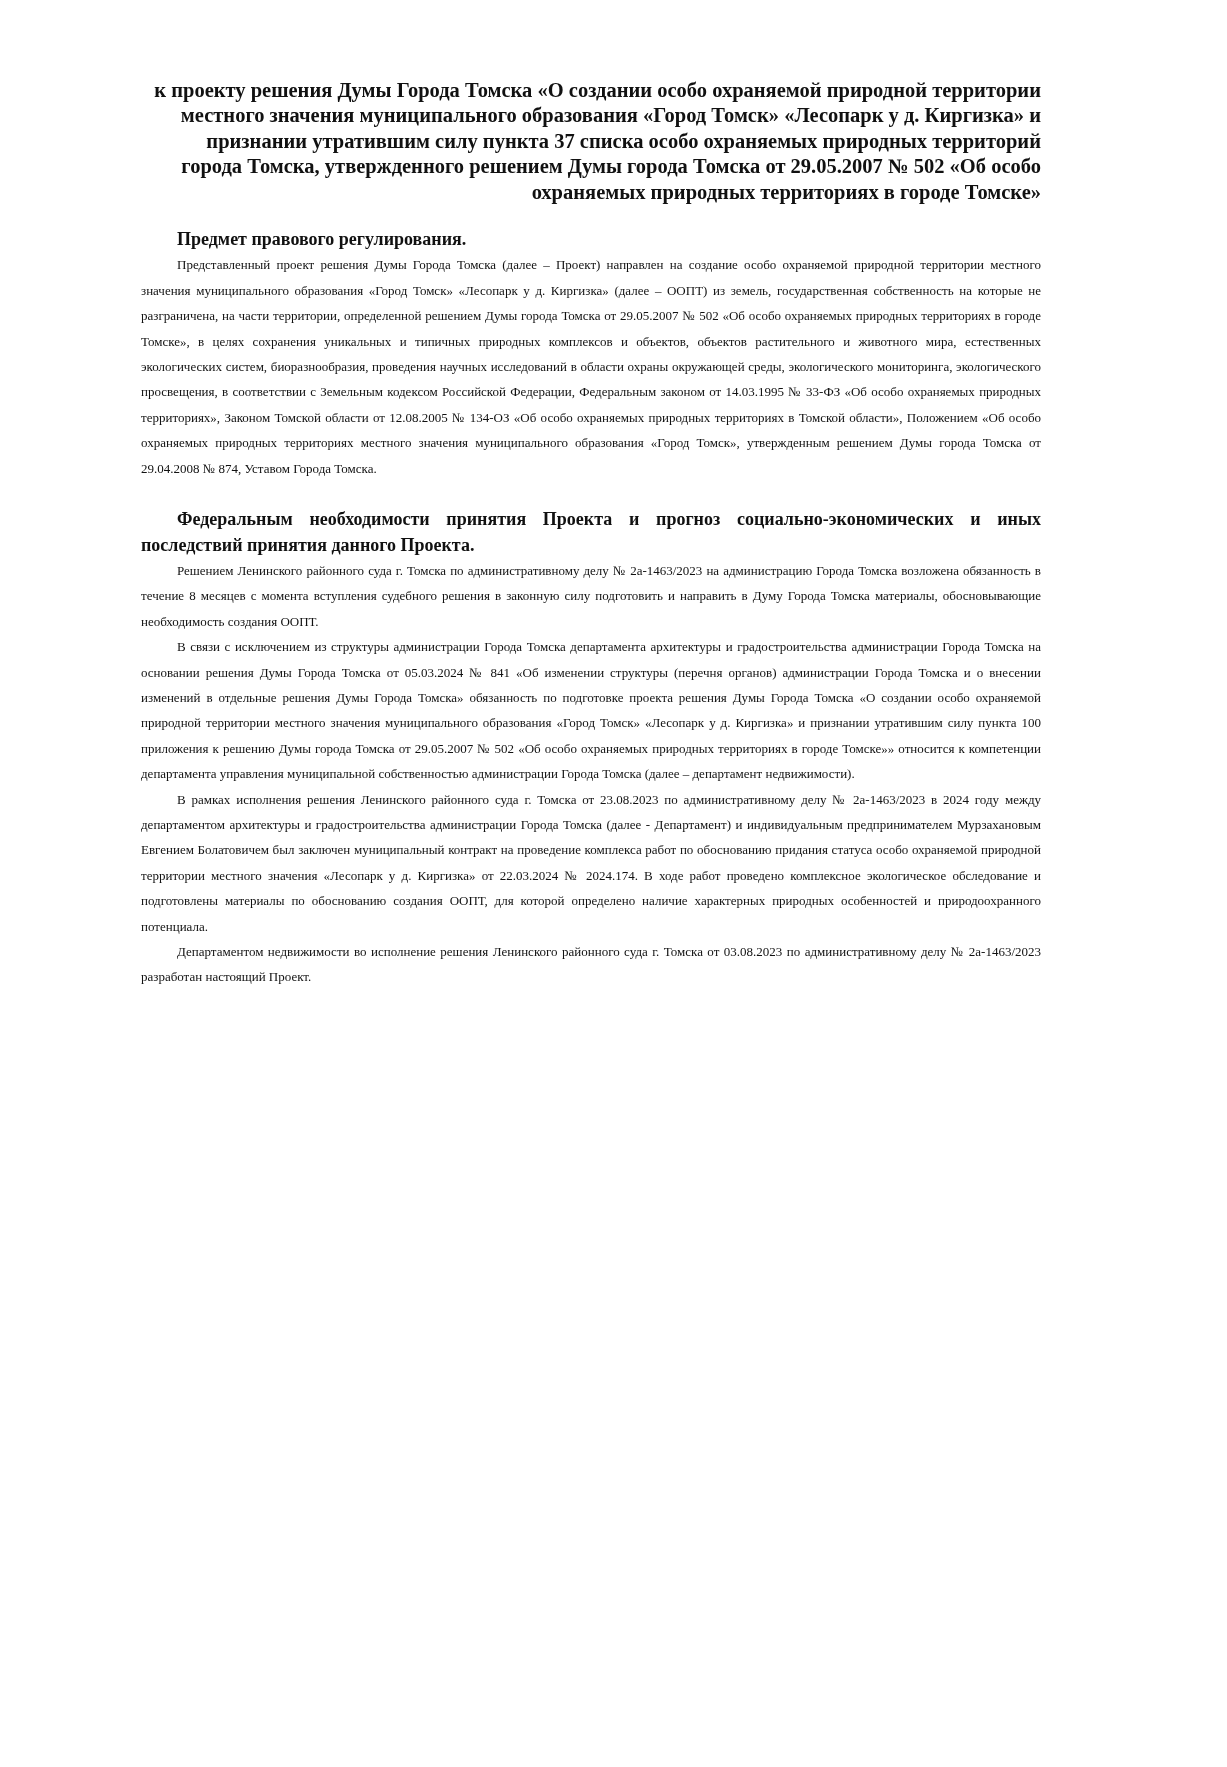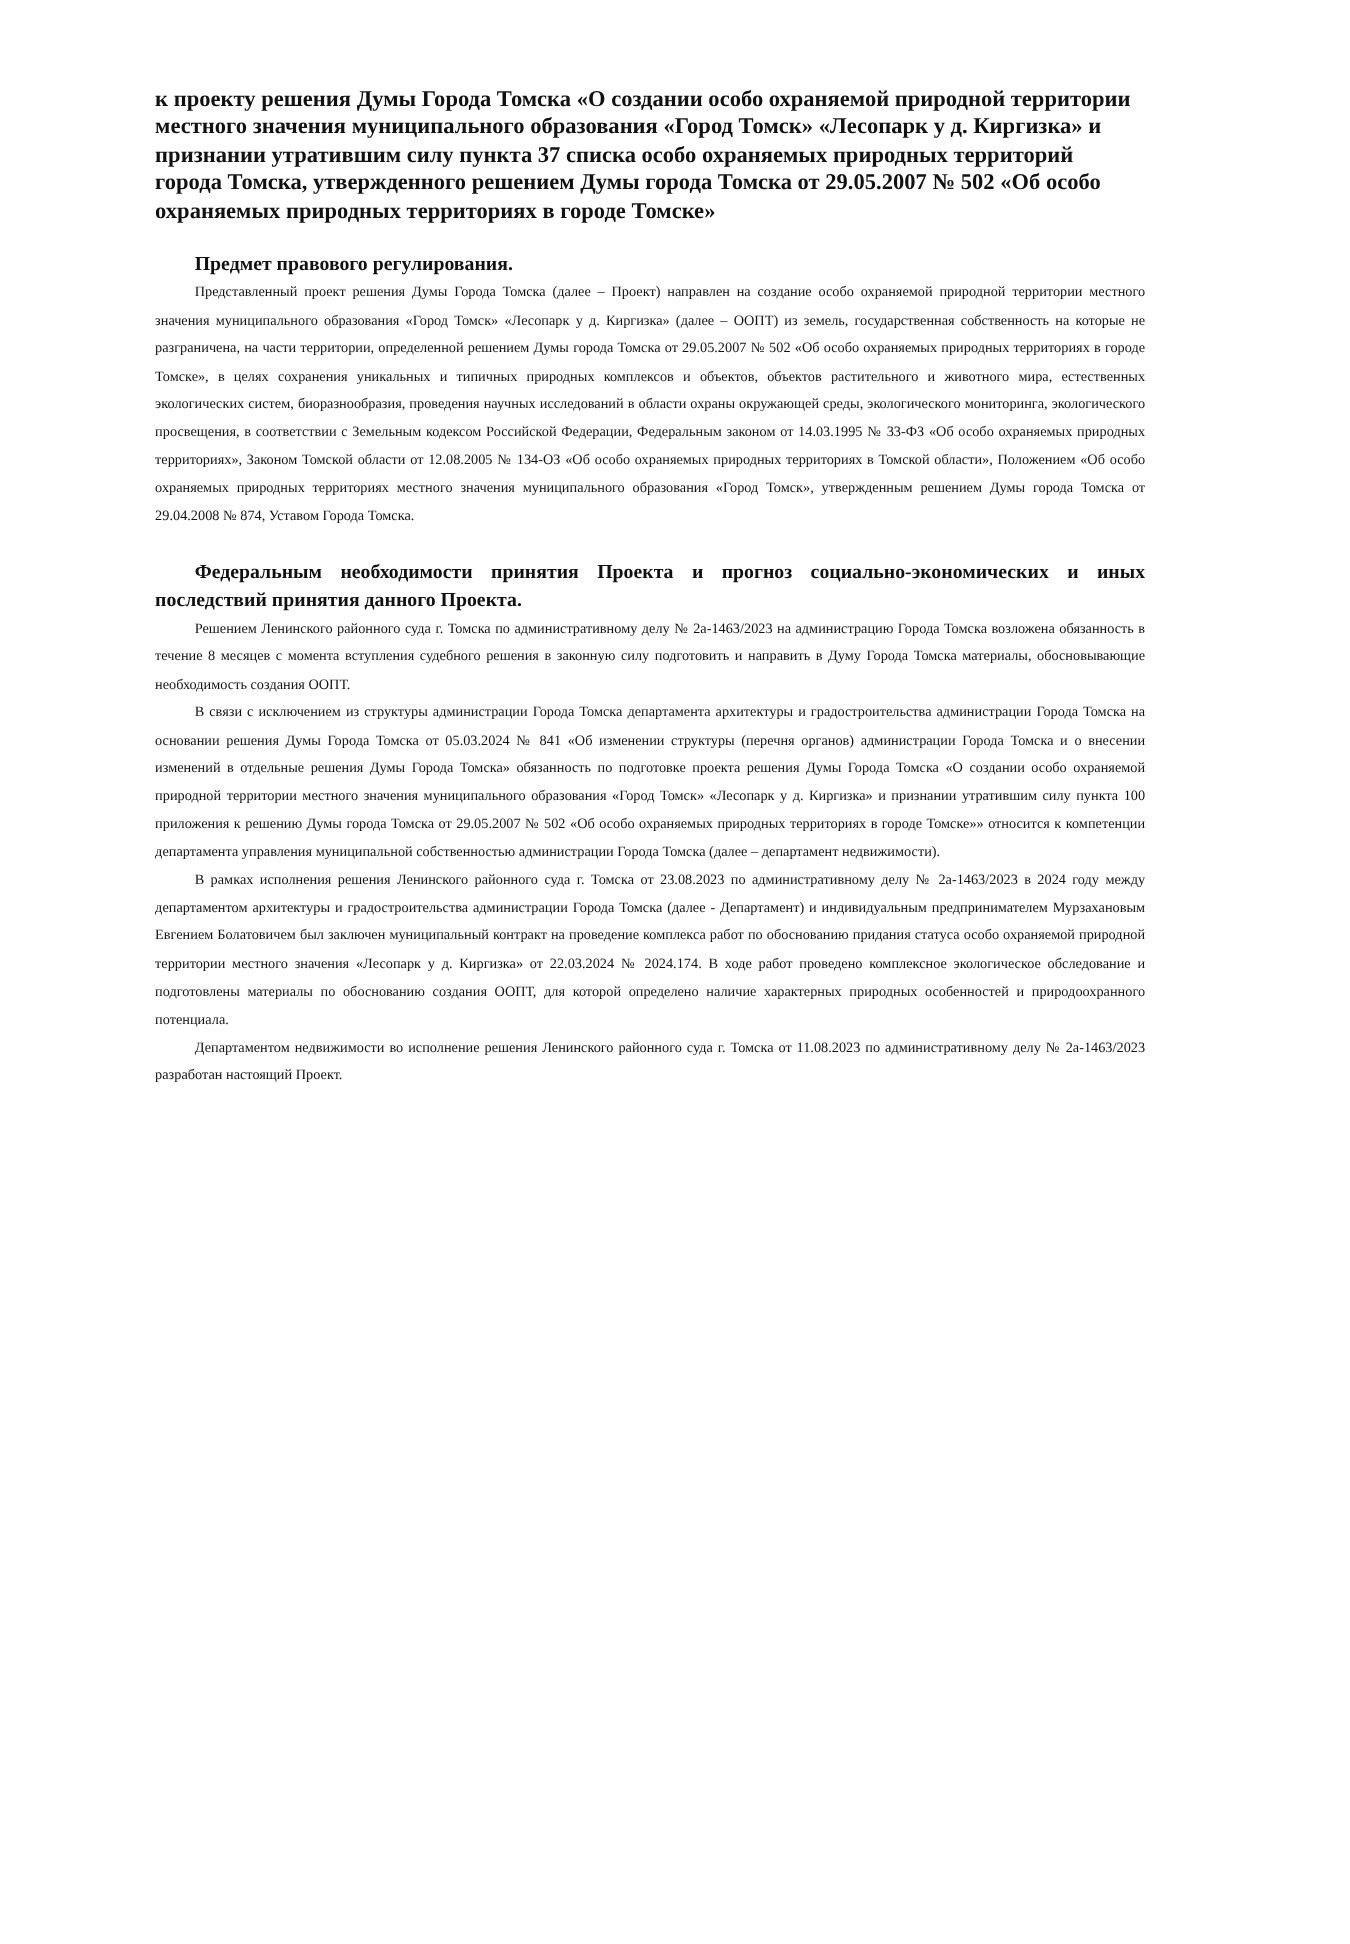--- a/index.html
+++ b/index.html
@@ -6,21 +6,21 @@
   body {
     width: 1227px; height: 1767px; overflow: hidden; position: relative;
     font-family: "Liberation Serif", "DejaVu Serif", serif;
     color: #111111;
   }
   .page {
     position: absolute; left: 141px; top: 78px; width: 900px;
   }
   .title-block { text-align: center; font-weight: bold; font-size: 20.5px; line-height: 25.4px; }
   .title-block .t1 { display: block; }
-  .title-block .t2 { display: block; text-align: left; }
+  .title-block .t2 { display: block; text-align: right; }
   .section-heading {
     font-weight: bold; font-size: 18px; line-height: 25.4px;
     text-indent: 36px; text-align: justify;
   }
   p.para {
     margin: 0; font-size: 13px; line-height: 25.4px;
     text-align: justify; text-indent: 36px;
   }
   .gap-1 { height: 22px; }
   .gap-2 { height: 26px; }
@@ -40,15 +40,15 @@
     <p class="para">Представленный проект решения Думы Города Томска (далее – Проект) направлен на создание особо охраняемой природной территории местного значения муниципального образования «Город Томск» «Лесопарк у д. Киргизка» (далее – ООПТ) из земель, государственная собственность на которые не разграничена, на части территории, определенной решением Думы города Томска от 29.05.2007 № 502 «Об особо охраняемых природных территориях в городе Томске», в целях сохранения уникальных и типичных природных комплексов и объектов, объектов растительного и животного мира, естественных экологических систем, биоразнообразия, проведения научных исследований в области охраны окружающей среды, экологического мониторинга, экологического просвещения, в соответствии с Земельным кодексом Российской Федерации, Федеральным законом от 14.03.1995 № 33-ФЗ «Об особо охраняемых природных территориях», Законом Томской области от 12.08.2005 № 134-ОЗ «Об особо охраняемых природных территориях в Томской области», Положением «Об особо охраняемых природных территориях местного значения муниципального образования «Город Томск», утвержденным решением Думы города Томска от 29.04.2008 № 874, Уставом Города Томска.</p>
   </section>
 
   <div class="gap-2"></div>
 
   <section>
     <div class="section-heading">Федеральным необходимости принятия Проекта и прогноз социально-экономических и иных последствий принятия данного Проекта.</div>
     <p class="para">Решением Ленинского районного суда г. Томска по административному делу № 2а-1463/2023 на администрацию Города Томска возложена обязанность в течение 8 месяцев с момента вступления судебного решения в законную силу подготовить и направить в Думу Города Томска материалы, обосновывающие необходимость создания ООПТ.</p>
     <p class="para">В связи с исключением из структуры администрации Города Томска департамента архитектуры и градостроительства администрации Города Томска на основании решения Думы Города Томска от 05.03.2024 № 841 «Об изменении структуры (перечня органов) администрации Города Томска и о внесении изменений в отдельные решения Думы Города Томска» обязанность по подготовке проекта решения Думы Города Томска «О создании особо охраняемой природной территории местного значения муниципального образования «Город Томск» «Лесопарк у д. Киргизка» и признании утратившим силу пункта 100 приложения к решению Думы города Томска от 29.05.2007 № 502 «Об особо охраняемых природных территориях в городе Томске»» относится к компетенции департамента управления муниципальной собственностью администрации Города Томска (далее – департамент недвижимости).</p>
     <p class="para">В рамках исполнения решения Ленинского районного суда г. Томска от 23.08.2023 по административному делу № 2а-1463/2023 в 2024 году между департаментом архитектуры и градостроительства администрации Города Томска (далее - Департамент) и индивидуальным предпринимателем Мурзахановым Евгением Болатовичем был заключен муниципальный контракт на проведение комплекса работ по обоснованию придания статуса особо охраняемой природной территории местного значения «Лесопарк у д. Киргизка» от 22.03.2024 № 2024.174. В ходе работ проведено комплексное экологическое обследование и подготовлены материалы по обоснованию создания ООПТ, для которой определено наличие характерных природных особенностей и природоохранного потенциала.</p>
-    <p class="para">Департаментом недвижимости во исполнение решения Ленинского районного суда г. Томска от 11.08.2023 по административному делу № 2а-1463/2023 разработан настоящий Проект.</p>
+    <p class="para">Департаментом недвижимости во исполнение решения Ленинского районного суда г. Томска от 03.08.2023 по административному делу № 2а-1463/2023 разработан настоящий Проект.</p>
   </section>
 </div>
 
 </body></html>

